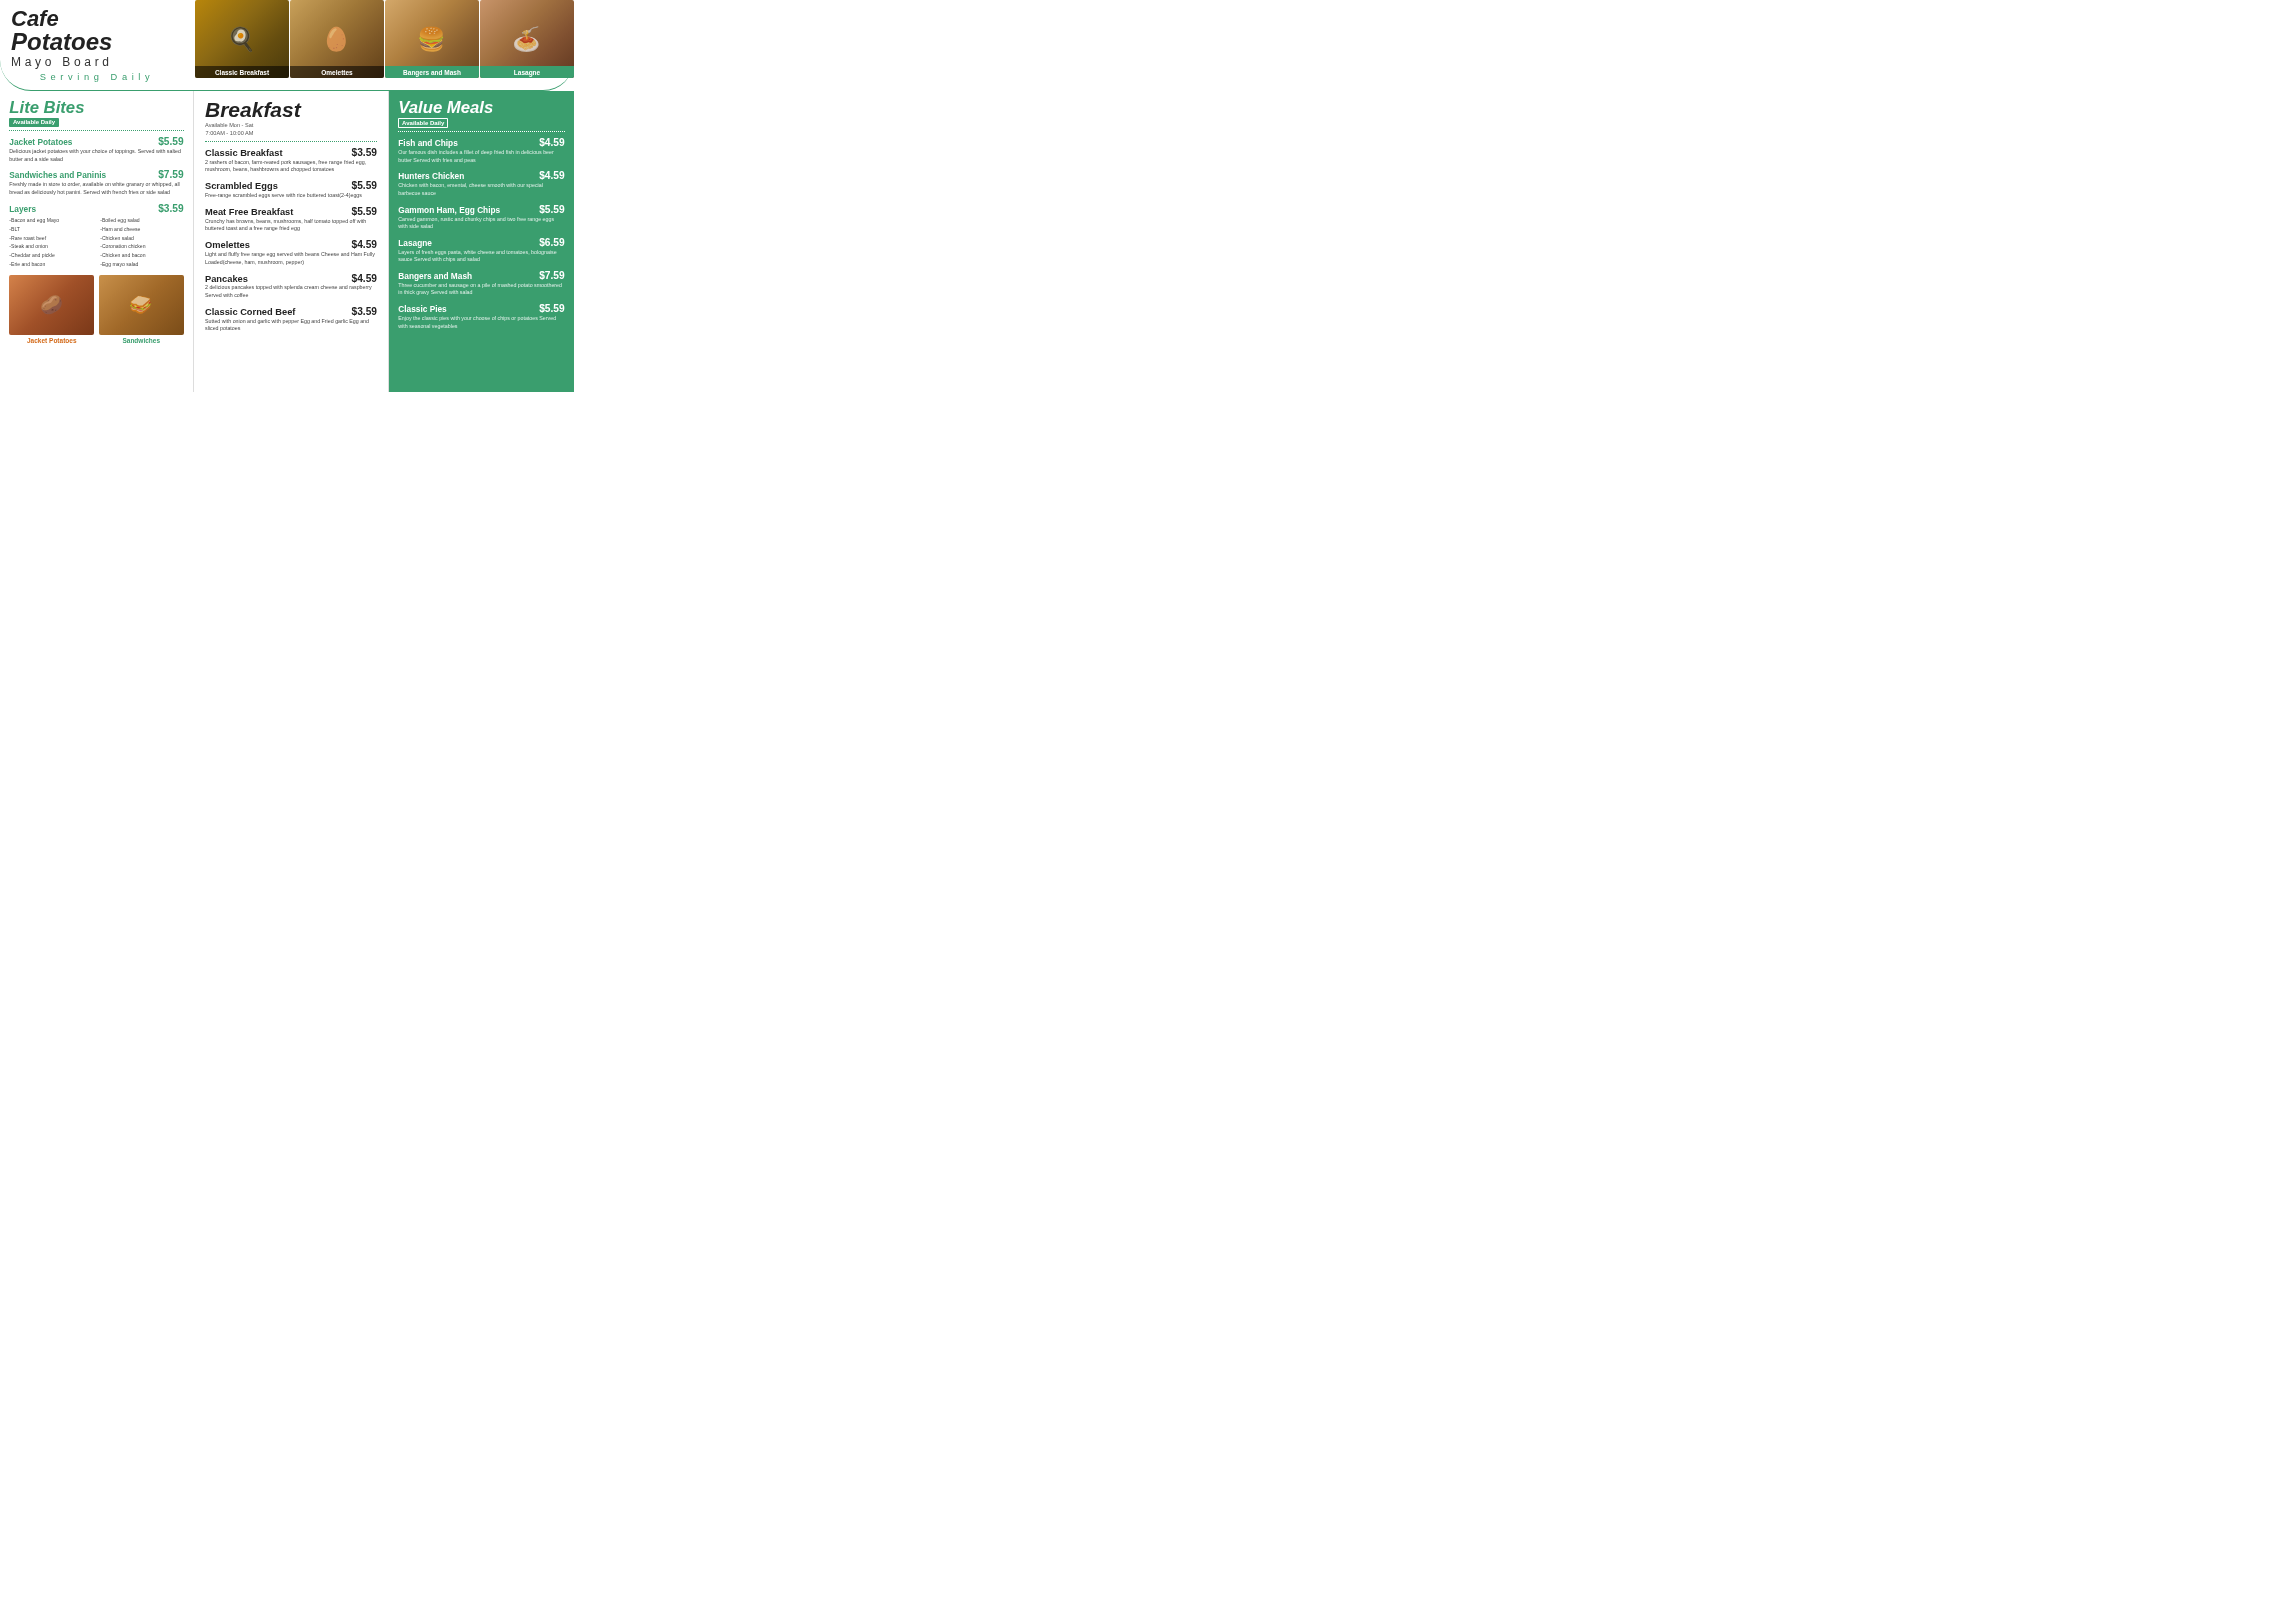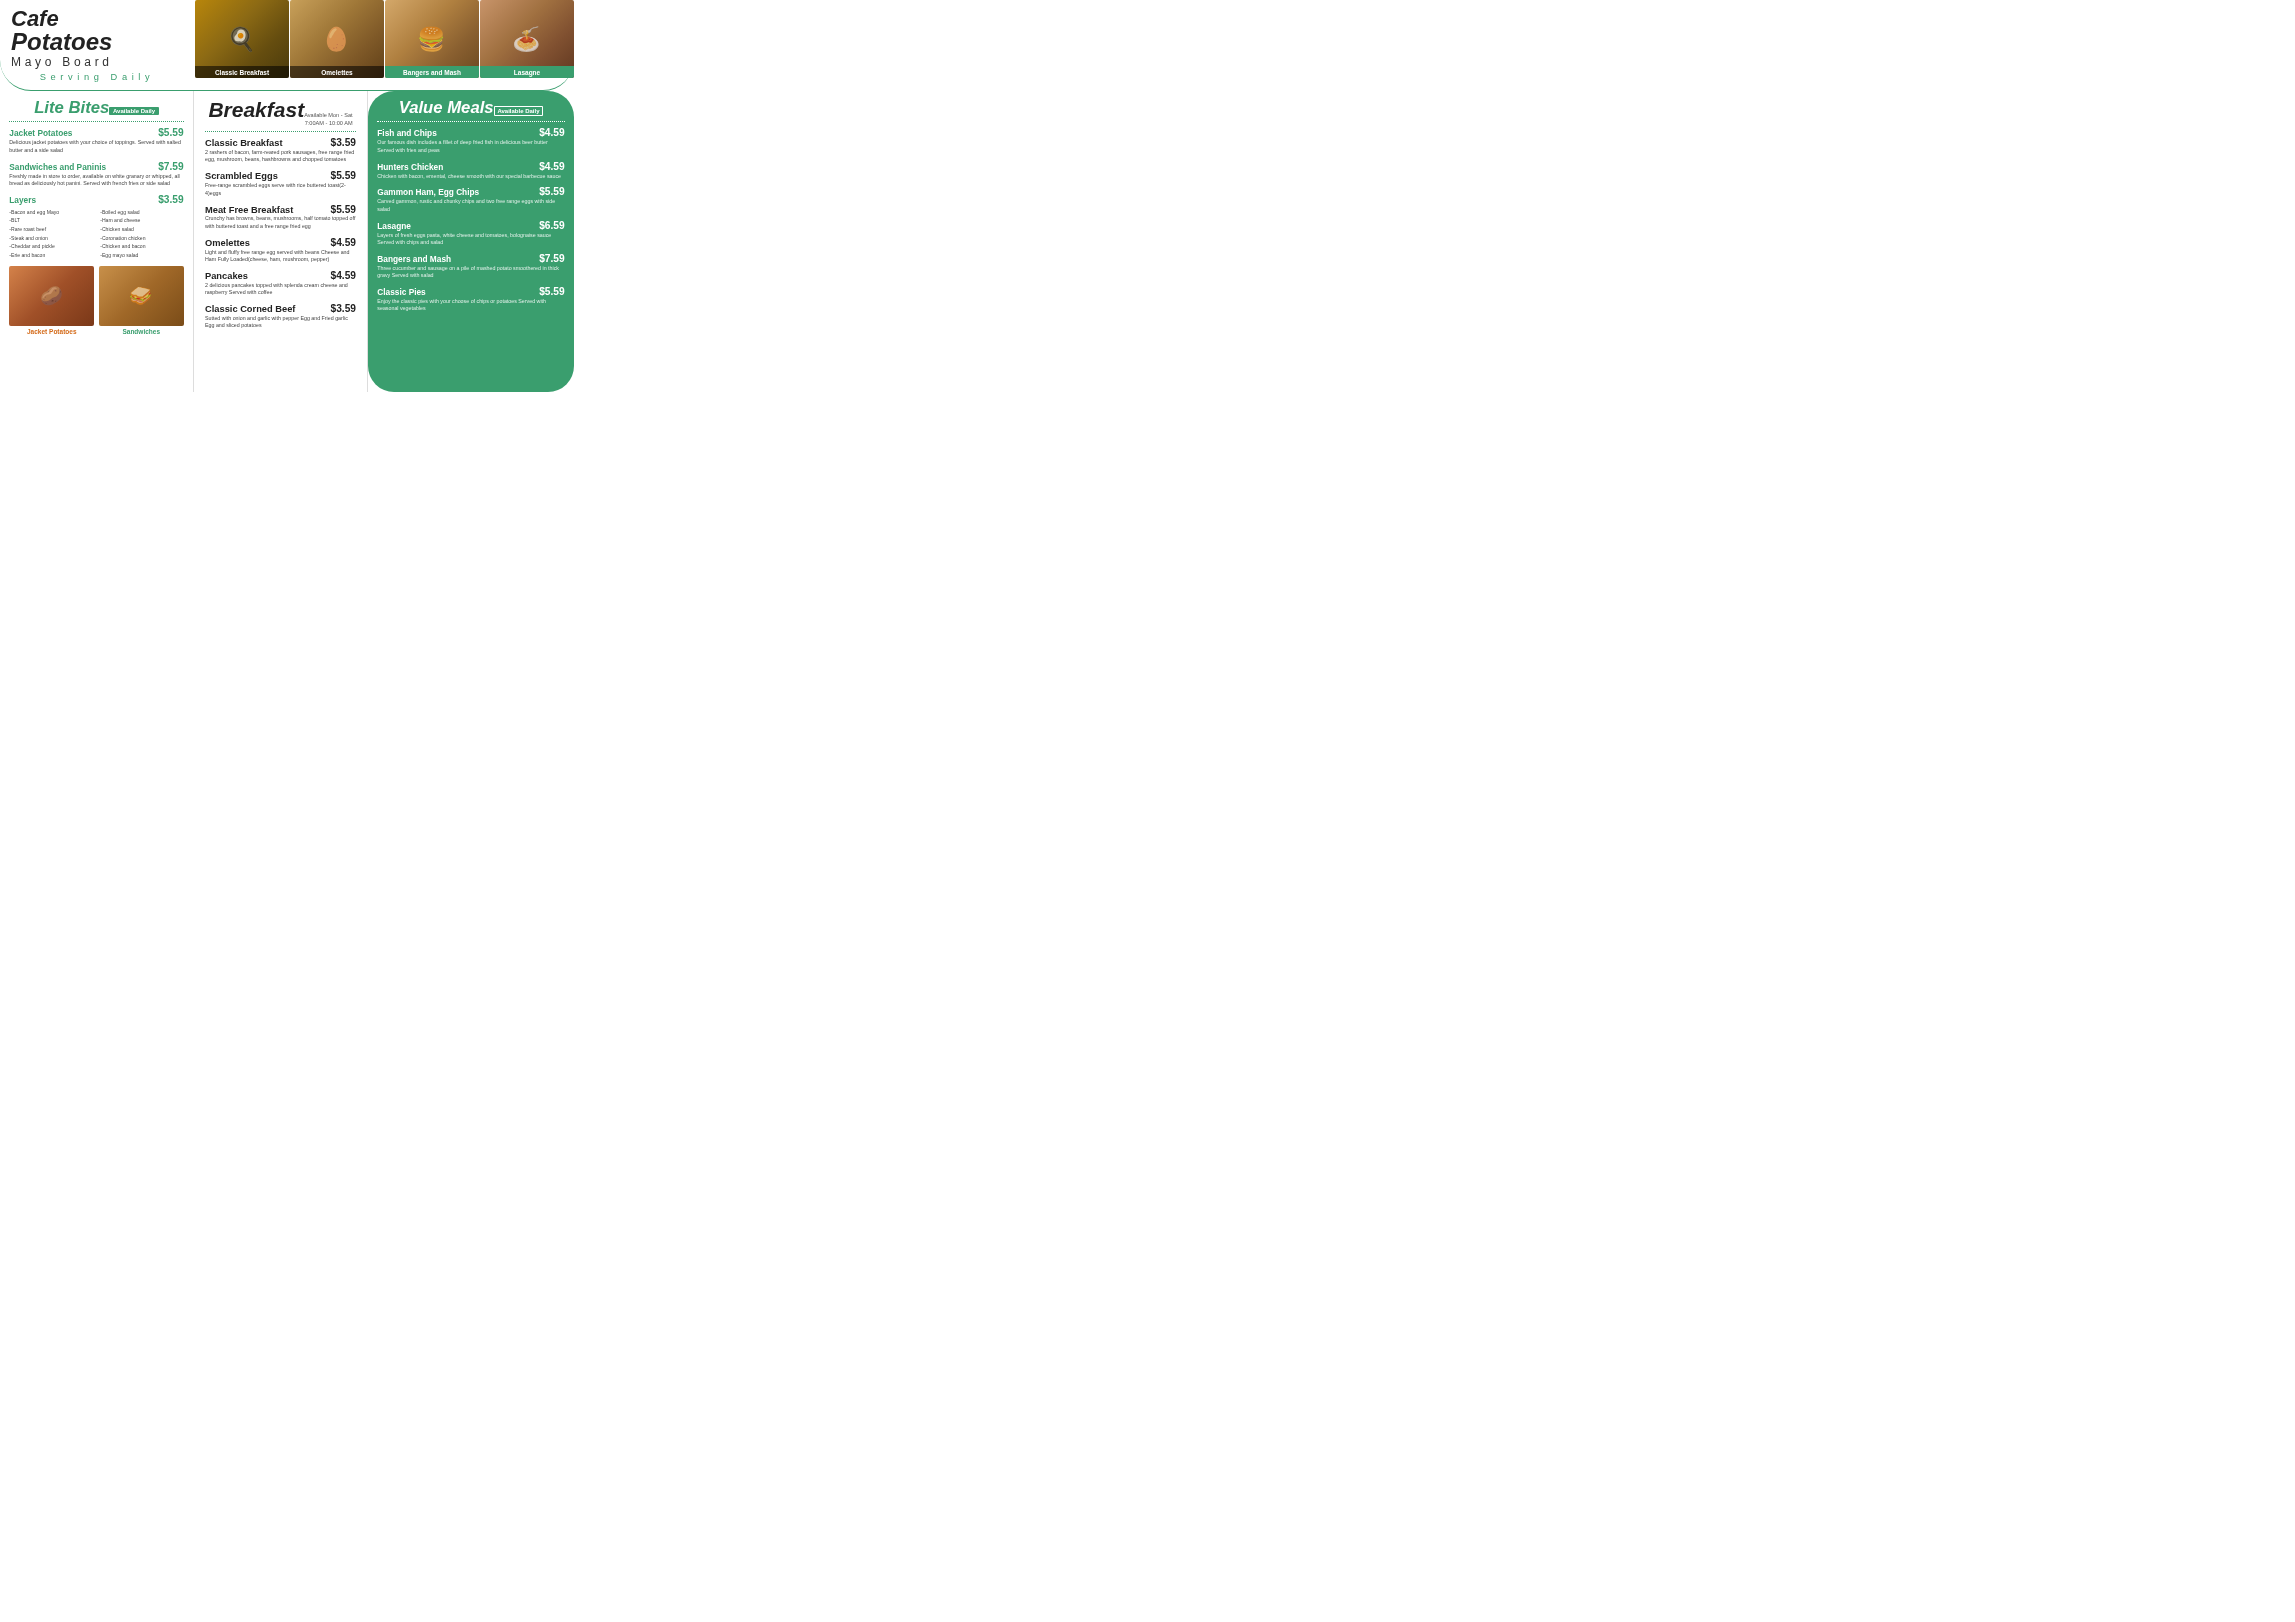--- a/index.html
+++ b/index.html
@@ -93,34 +93,34 @@
     
     .col-mid {
       flex: 1;
       padding: 7.4px 11px 7.4px 11px;
       background: #fff;
       border-right: 0.5px solid #ddd;
     }
 
     
     .col-right {
-      width: 206px;
+      width: 185px;
       flex-shrink: 0;
       padding: 7.4px 9.3px 7.4px 9.3px;
       background: #3a9e6e;
       color: #fff;
-      border-radius: 26px;
     }
 
     
     .section-header {
       display: flex;
       align-items: baseline;
-      justify-content: center;
+      justify-content: space-between;
       margin-bottom: 2.8px;
+      flex-direction: column;
     }
     .section-title {
       font-size: 16.7px;
       font-weight: 900;
       font-style: italic;
       color: #3a9e6e;
     }
     .section-title-white {
       font-size: 16.7px;
       font-weight: 900;

